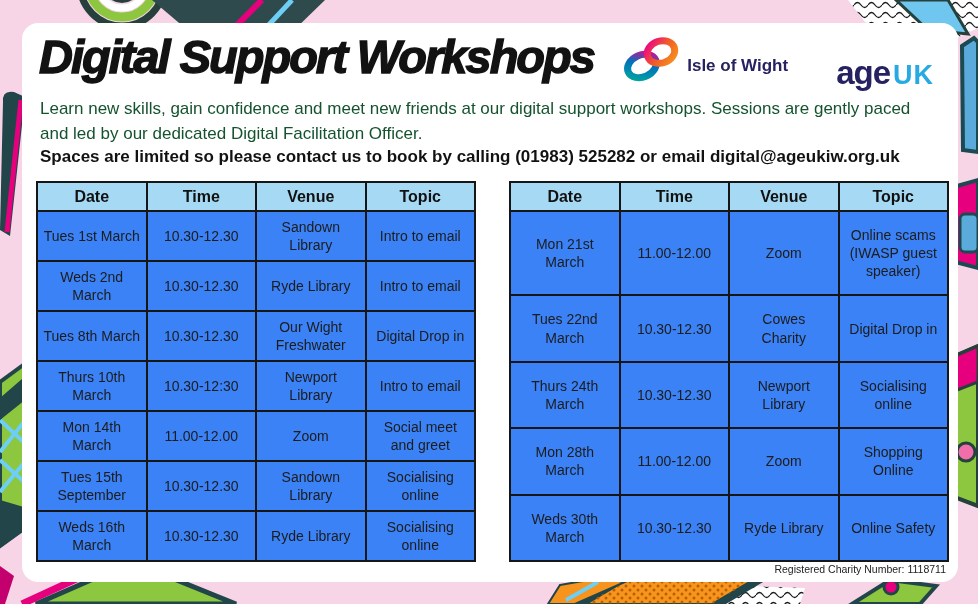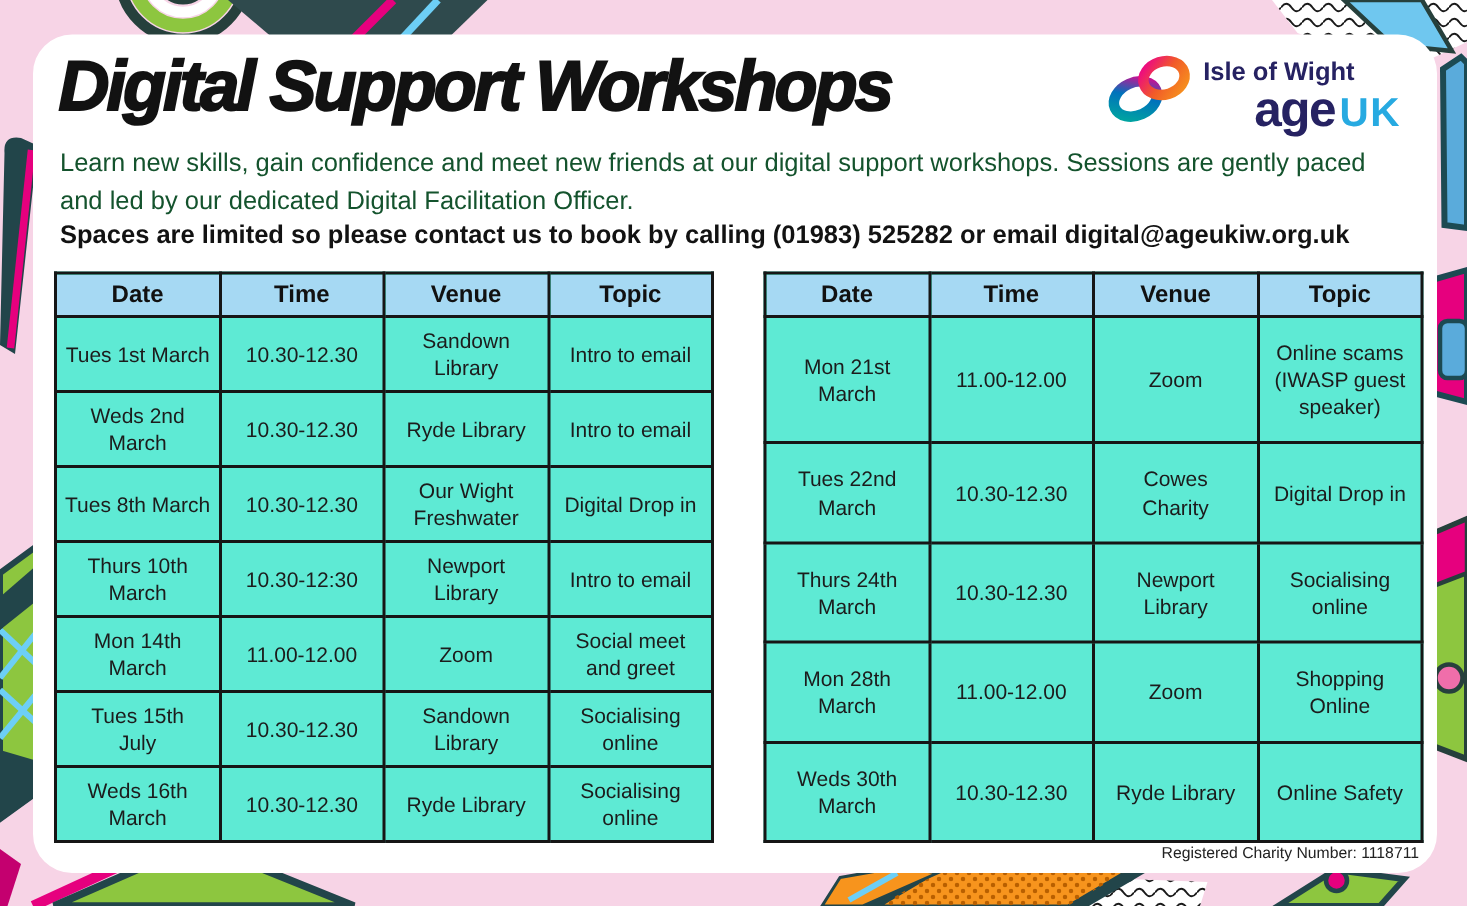--- a/index.html
+++ b/index.html
@@ -10,40 +10,40 @@
     background: var(--background-pink, #f7d4e6);
   }
   .stage { position: relative; width: 978px; height: 604px; }
 
   .deco-layer { position: absolute; left: 0; top: 0; z-index: 1; }
 
   .card {
     position: absolute; left: 22px; top: 23px;
     width: 936px; height: 559px;
     background: var(--card-white, #ffffff);
-    border-radius: 26px;
+    border-radius: 16px;
     z-index: 2;
   }
 
   .title {
     position: absolute; left: 17px; top: 6px;
     font-size: 47px;
     font-weight: bold; font-style: italic;
     letter-spacing: -2px;
     color: var(--text-black, #111);
     -webkit-text-stroke: 1.4px var(--text-black, #111);
     white-space: nowrap;
   }
 
   .logo {
     position: absolute; top: 12px; right: 24px;
     display: flex; align-items: flex-end;
   }
   .logo-swirl { margin-right: -10px; margin-bottom: 2px; }
-  .logo-text { display: flex; flex-direction: column; align-items: flex-start; }
+  .logo-text { display: flex; flex-direction: row; align-items: flex-start; }
   .logo-region {
     font-size: 17px; font-weight: bold;
     color: var(--brand-navy, #262262);
     margin-left: 14px; margin-bottom: -2px;
   }
   .logo-brandline { display: flex; align-items: baseline; }
   .logo-age {
     font-size: 33px; font-weight: bold; letter-spacing: -1px;
     color: var(--brand-navy, #262262); line-height: 1; margin-left: 48px;
   }
@@ -64,21 +64,21 @@
     font-size: 17px; font-weight: bold;
     color: var(--text-black, #111);
   }
 
   .tables {
     position: absolute; left: 14px; top: 158px;
     display: flex; gap: 33px;
   }
   table.schedule {
     border-collapse: collapse; table-layout: fixed;
-    width: 440px; background: #5eead4;
+    width: 440px; background: #3b82f6;
   }
   table.schedule th, table.schedule td {
     border: 2px solid #161616;
     text-align: center; vertical-align: middle;
     padding: 1px 3px;
     overflow: hidden;
   }
   table.schedule th {
     background: var(--table-header-blue, #a6d9f3);
     font-size: 16px; font-weight: bold;
@@ -263,21 +263,21 @@
             <tr>
               <td>Mon 14th
 March</td>
               <td>11.00-12.00</td>
               <td>Zoom</td>
               <td>Social meet
 and greet</td>
             </tr>
             <tr>
               <td>Tues 15th
-July</td>
+September</td>
               <td>10.30-12.30</td>
               <td>Sandown
 Library</td>
               <td>Socialising
 online</td>
             </tr>
             <tr>
               <td>Weds 16th
 March</td>
               <td>10.30-12.30</td>

